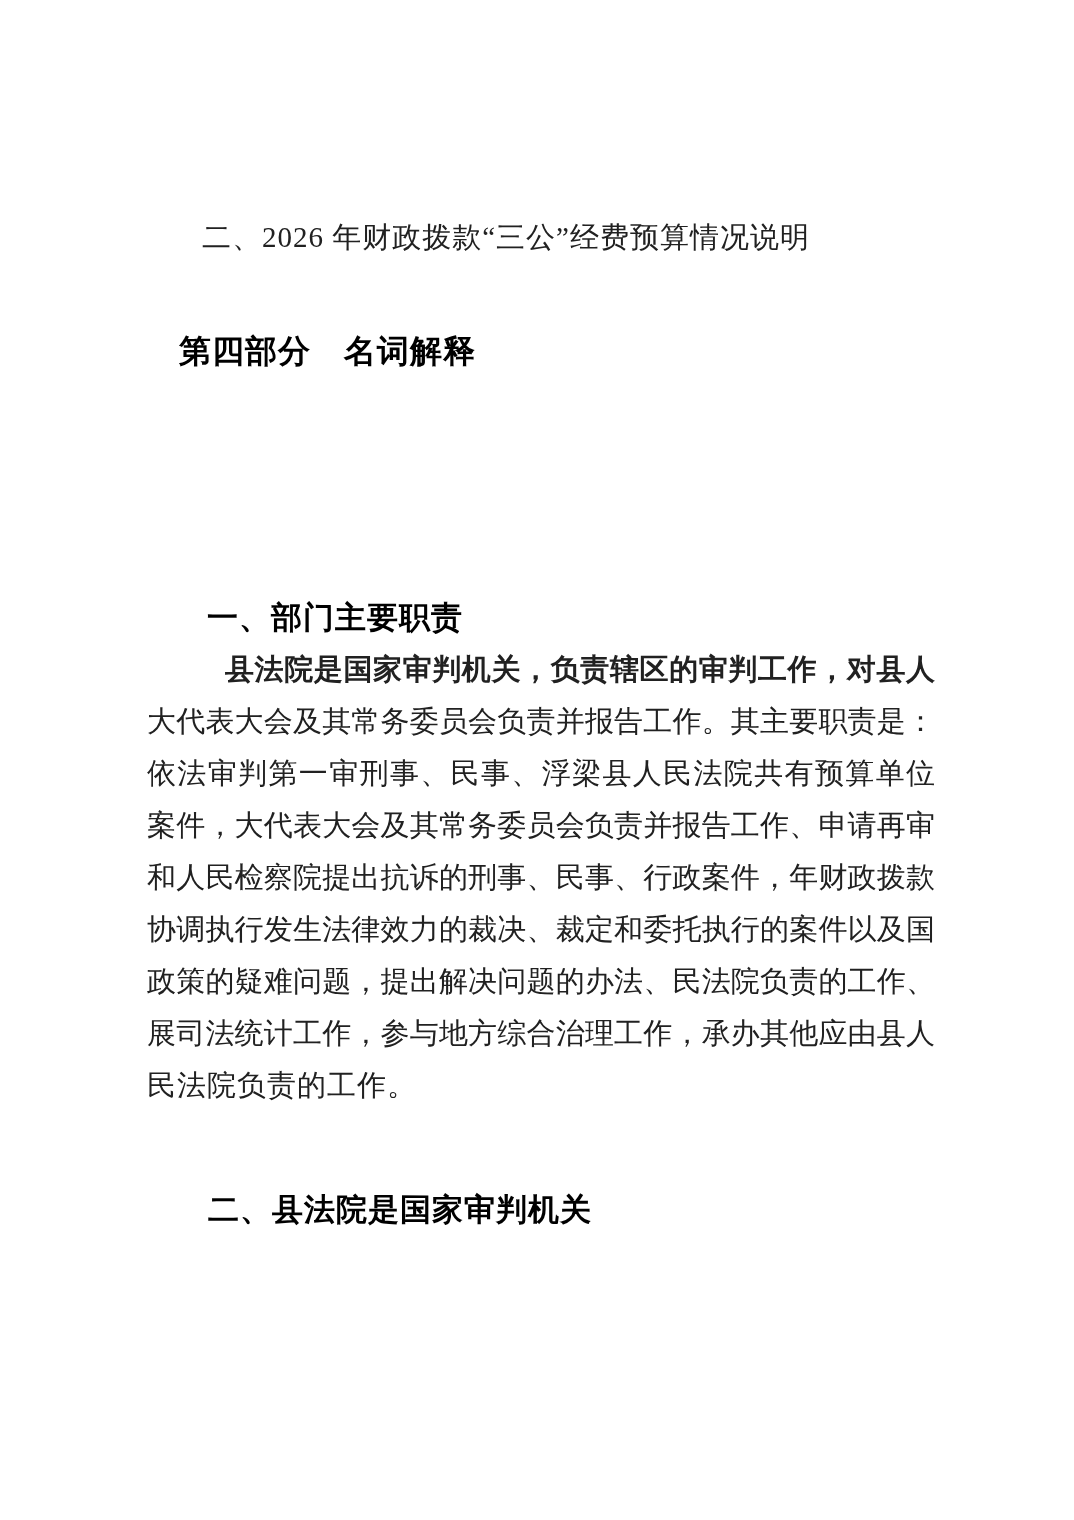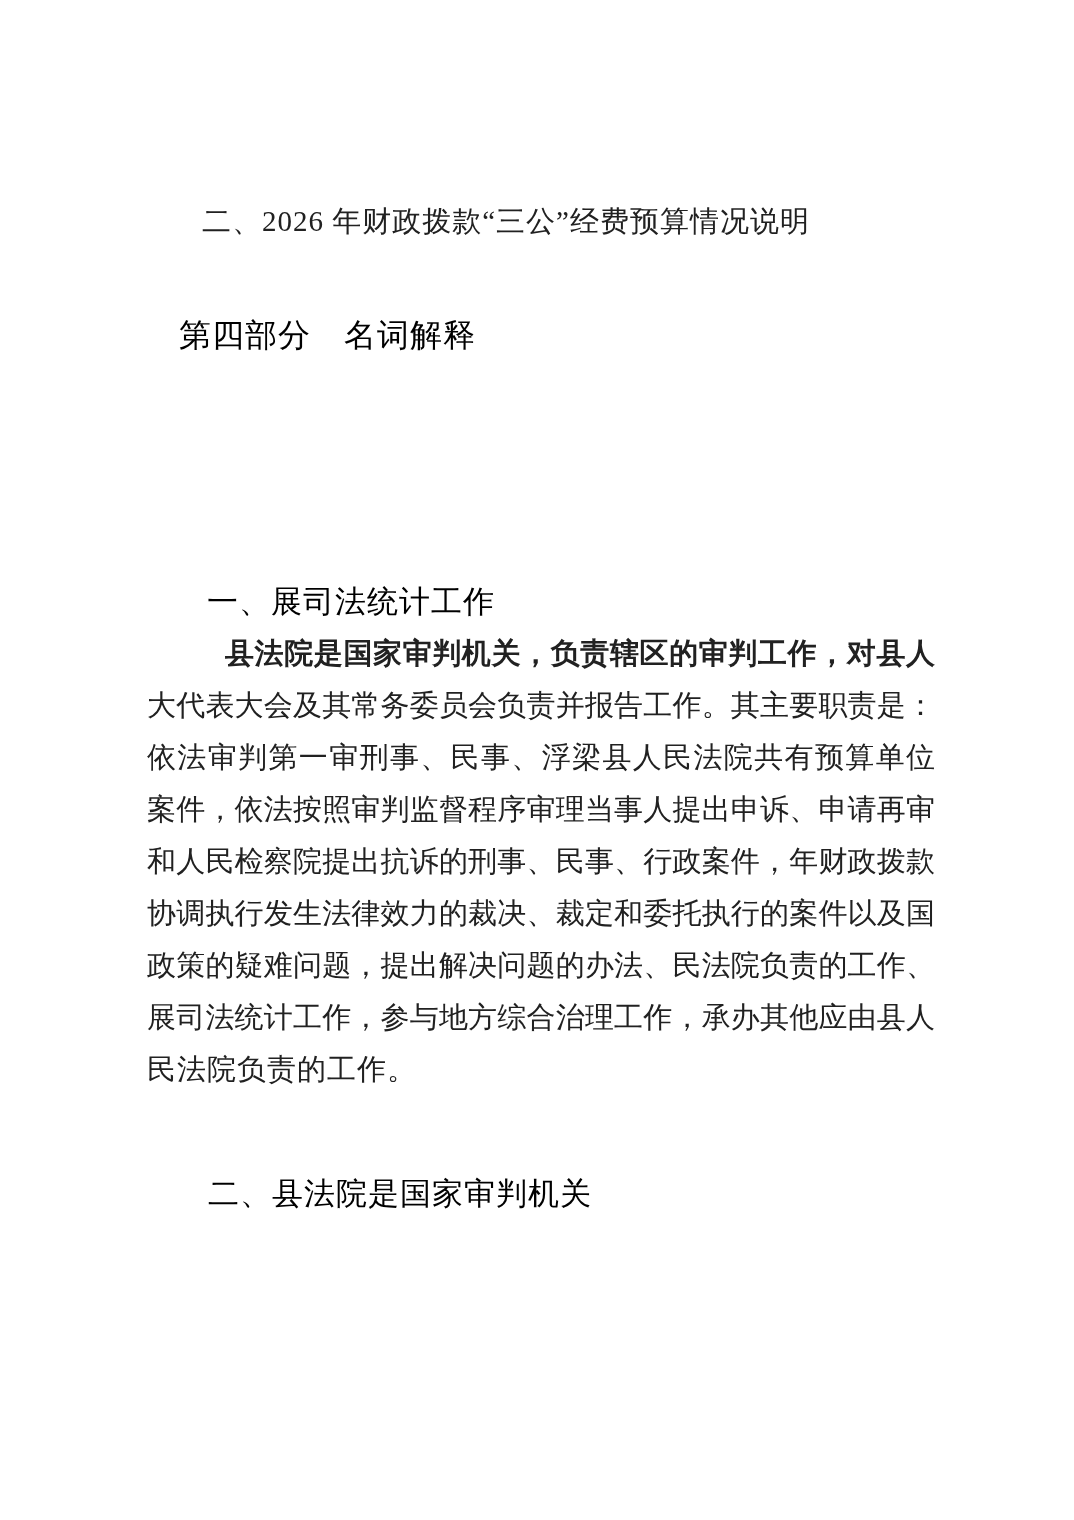--- a/index.html
+++ b/index.html
@@ -8,37 +8,37 @@
     background: #ffffff;
   }
   .page {
     position: relative;
     width: 1074px;
     height: 1520px;
     background: #ffffff;
     overflow: hidden;
     font-family: "Liberation Serif", "DejaVu Serif", serif;
   }
-  .abs { position: absolute; }
+  .abs { position: absolute; margin-top: 16px; }
 
   
   .toc-line {
     left: 202px;
     top: 204px;
     font-size: 29px;
     line-height: 34px;
     color: #212121;
     letter-spacing: 1px;
     white-space: nowrap;
   }
 
   
   .hei {
     font-family: "Liberation Sans", "DejaVu Sans", sans-serif;
-    font-weight: 400;
+    font-weight: 700;
     color: #000000;
     white-space: nowrap;
   }
   .part4-heading {
     left: 179px;
     top: 316px;
     font-size: 32px;
     line-height: 38px;
     letter-spacing: 1px;
   }
@@ -91,27 +91,27 @@
 </head>
 <body>
 
 <div class="page">
 
   <div class="abs toc-line">二、2026 年财政拨款“三公”经费预算情况说明</div>
 
   <div class="abs hei part4-heading">第四部分　名词解释</div>
 
 
-  <div class="abs hei sec-heading sec1-heading">一、展司法统计工作</div>
+  <div class="abs hei sec-heading sec1-heading">一、部门主要职责</div>
 
   <div class="abs body-para">
     <div class="para-line first">县法院是国家审判机关，负责辖区的审判工作，对县人</div>
     <div class="para-line">大代表大会及其常务委员会负责并报告工作。其主要职责是：</div>
     <div class="para-line">依法审判第一审刑事、民事、浮梁县人民法院共有预算单位</div>
-    <div class="para-line">案件，依法按照审判监督程序审理当事人提出申诉、申请再审</div>
+    <div class="para-line">案件，大代表大会及其常务委员会负责并报告工作、申请再审</div>
     <div class="para-line">和人民检察院提出抗诉的刑事、民事、行政案件，年财政拨款</div>
     <div class="para-line">协调执行发生法律效力的裁决、裁定和委托执行的案件以及国</div>
     <div class="para-line">政策的疑难问题，提出解决问题的办法、民法院负责的工作、开</div>
     <div class="para-line">展司法统计工作，参与地方综合治理工作，承办其他应由县人</div>
     <div class="para-line last">民法院负责的工作。</div>
   </div>
 
   <div class="abs hei sec-heading sec2-heading">二、县法院是国家审判机关</div>
 
 

